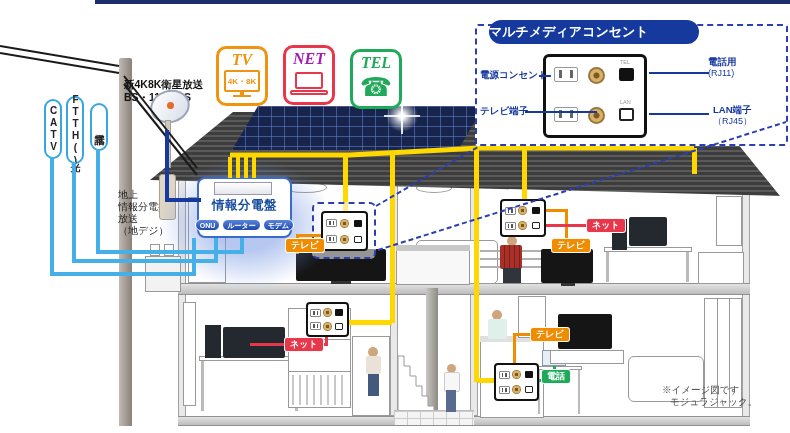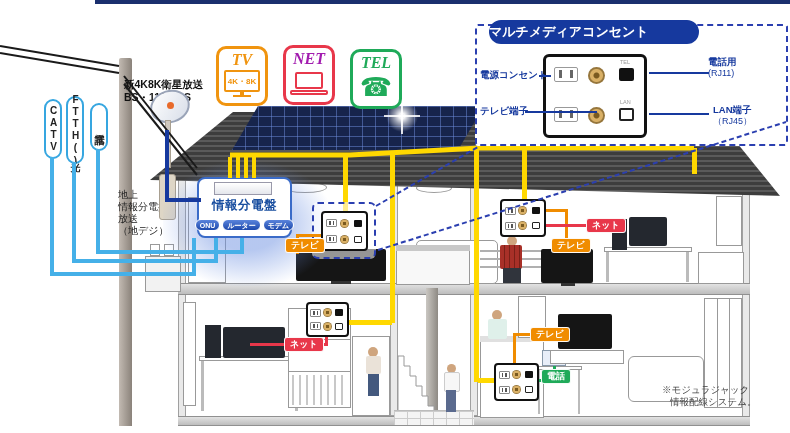--- a/index.html
+++ b/index.html
@@ -402,17 +402,17 @@
     </div>
     <div class="co-line" style="left:172px;top:87px;width:60px;"></div>
   </div>
 
   <svg width="790" height="433" style="z-index:15;pointer-events:none;">
     <line x1="376" y1="206" x2="478" y2="147" stroke="#2b3fb0" stroke-width="2" stroke-dasharray="5,3"></line>
     <line x1="378" y1="250" x2="786" y2="122" stroke="#2b3fb0" stroke-width="2" stroke-dasharray="5,3"></line>
   </svg>
 
   <div class="abs" id="sysnote">
-    <div>※モジュラジャック</div>
-    <div style="padding-left:8px;">情報配線システム。</div>
+    <div>※イメージ図です</div>
+    <div style="padding-left:8px;">モジュラジャック。</div>
   </div>
 
 </div>
 
 </body></html>

